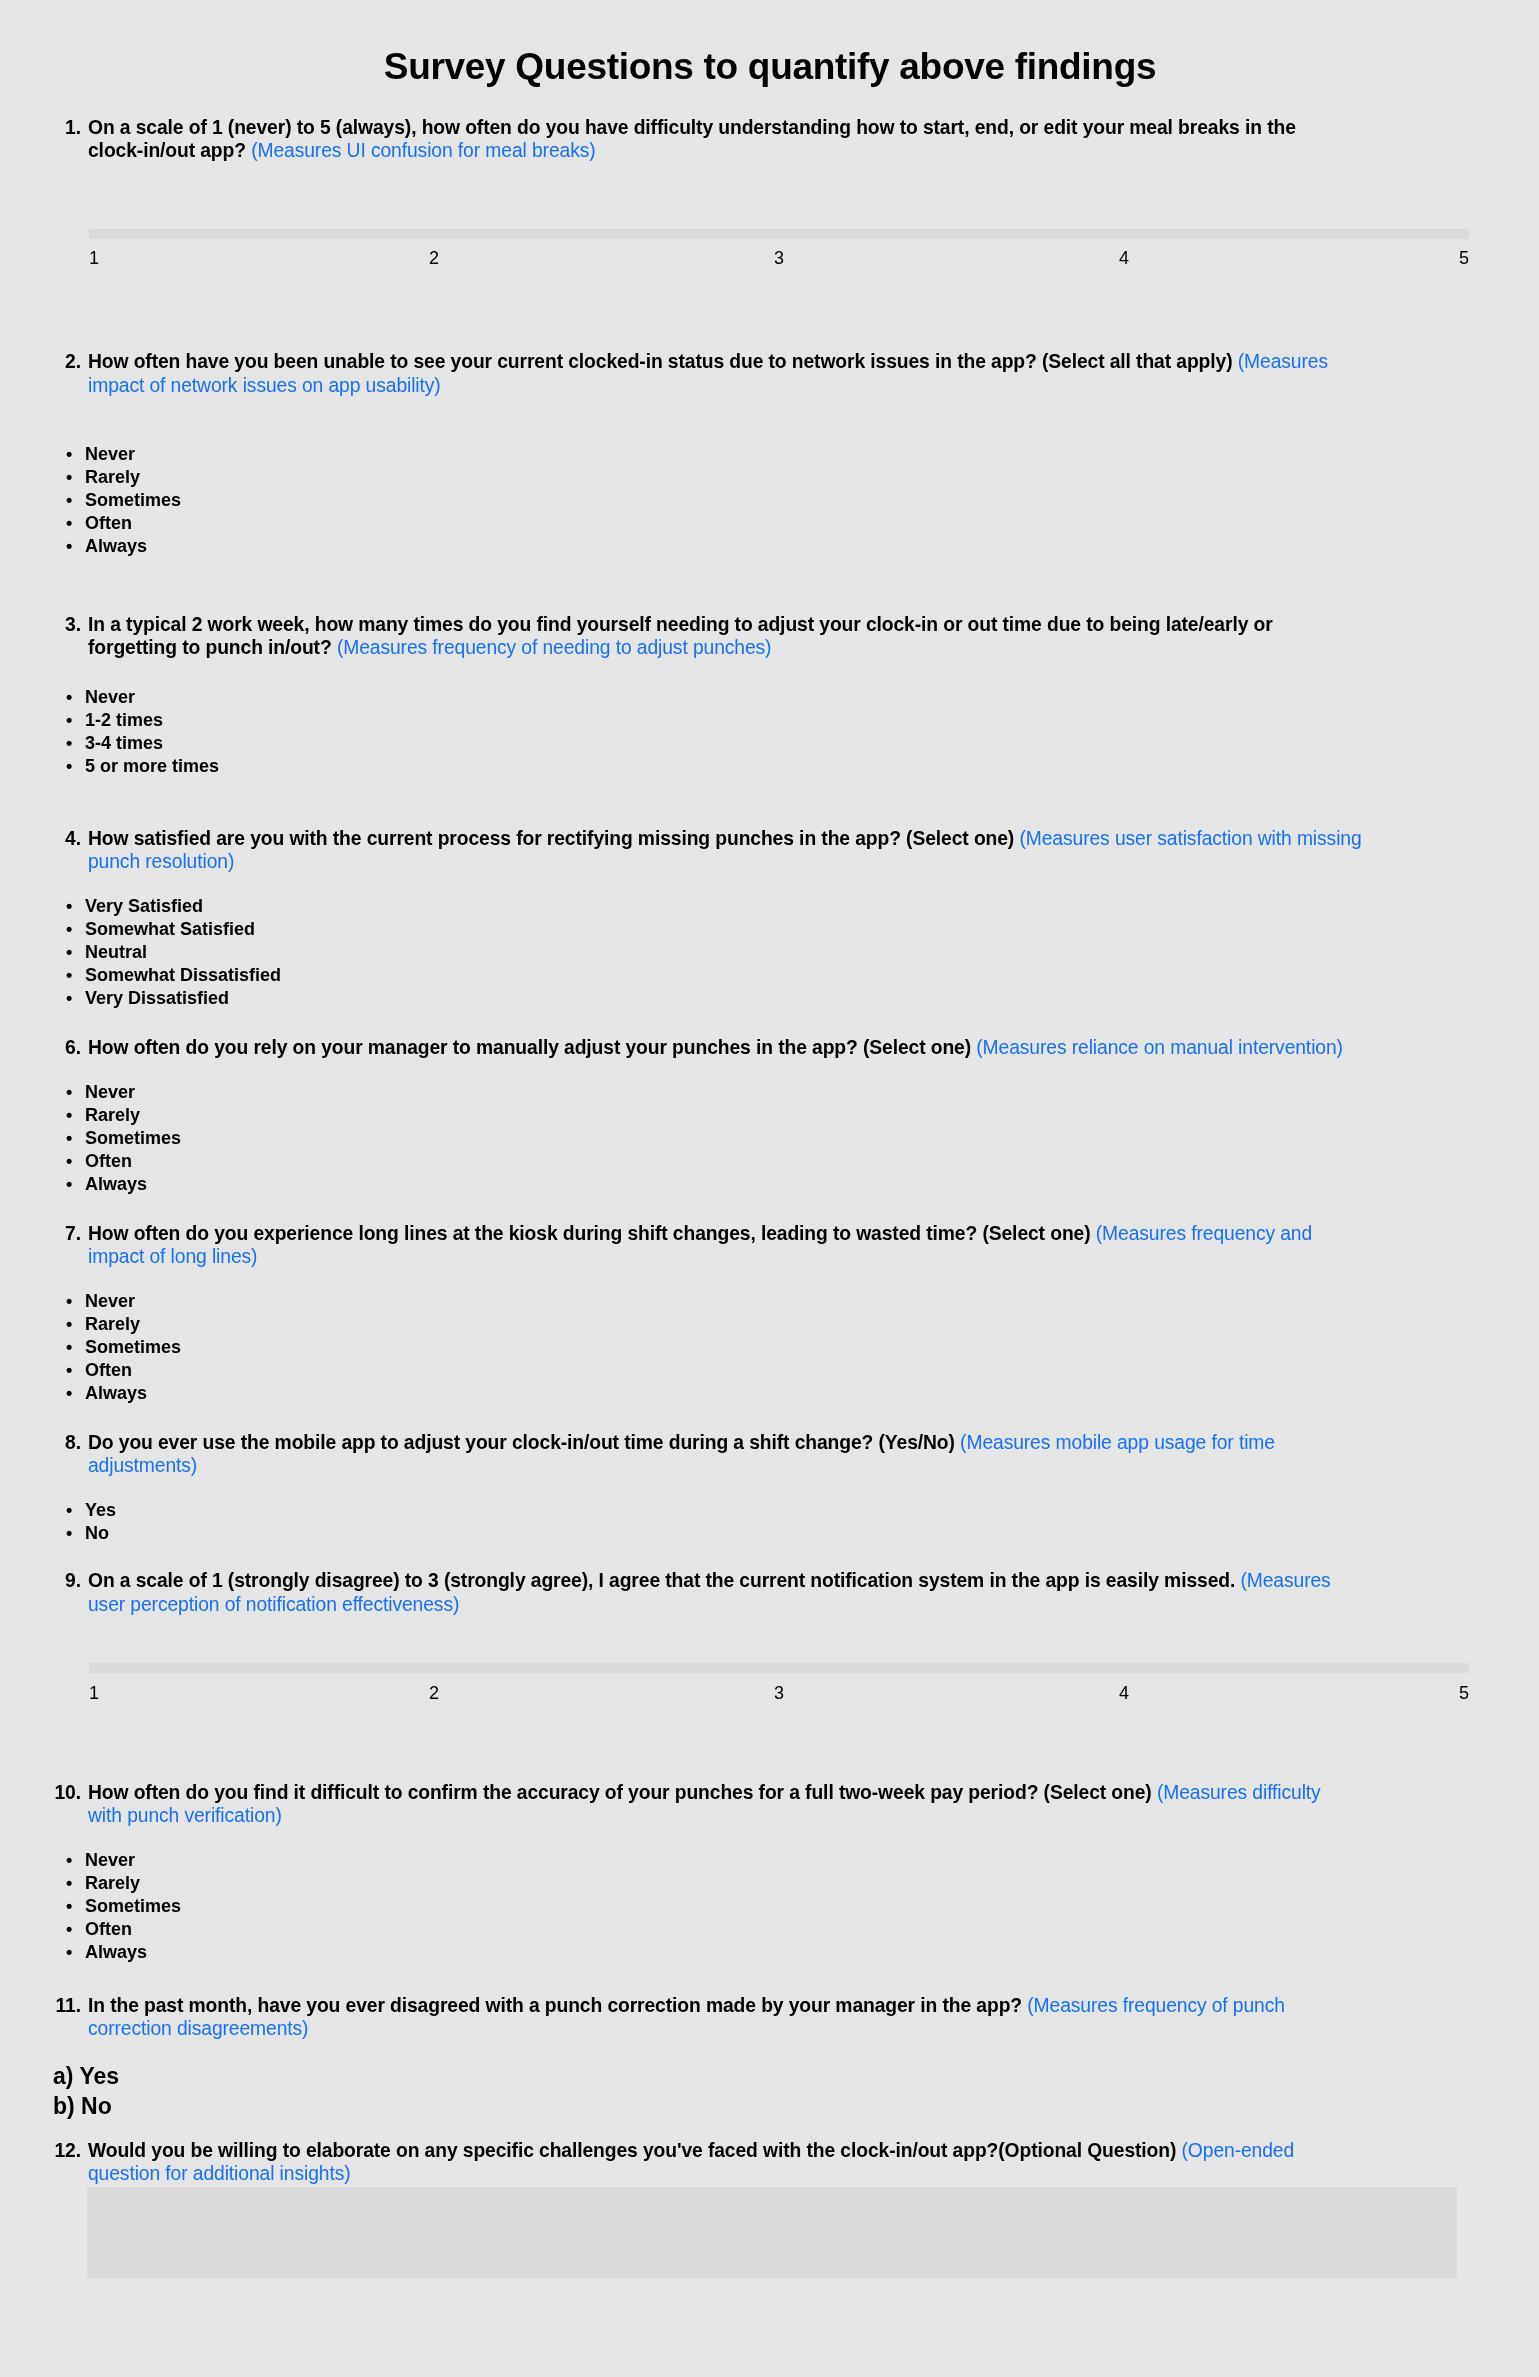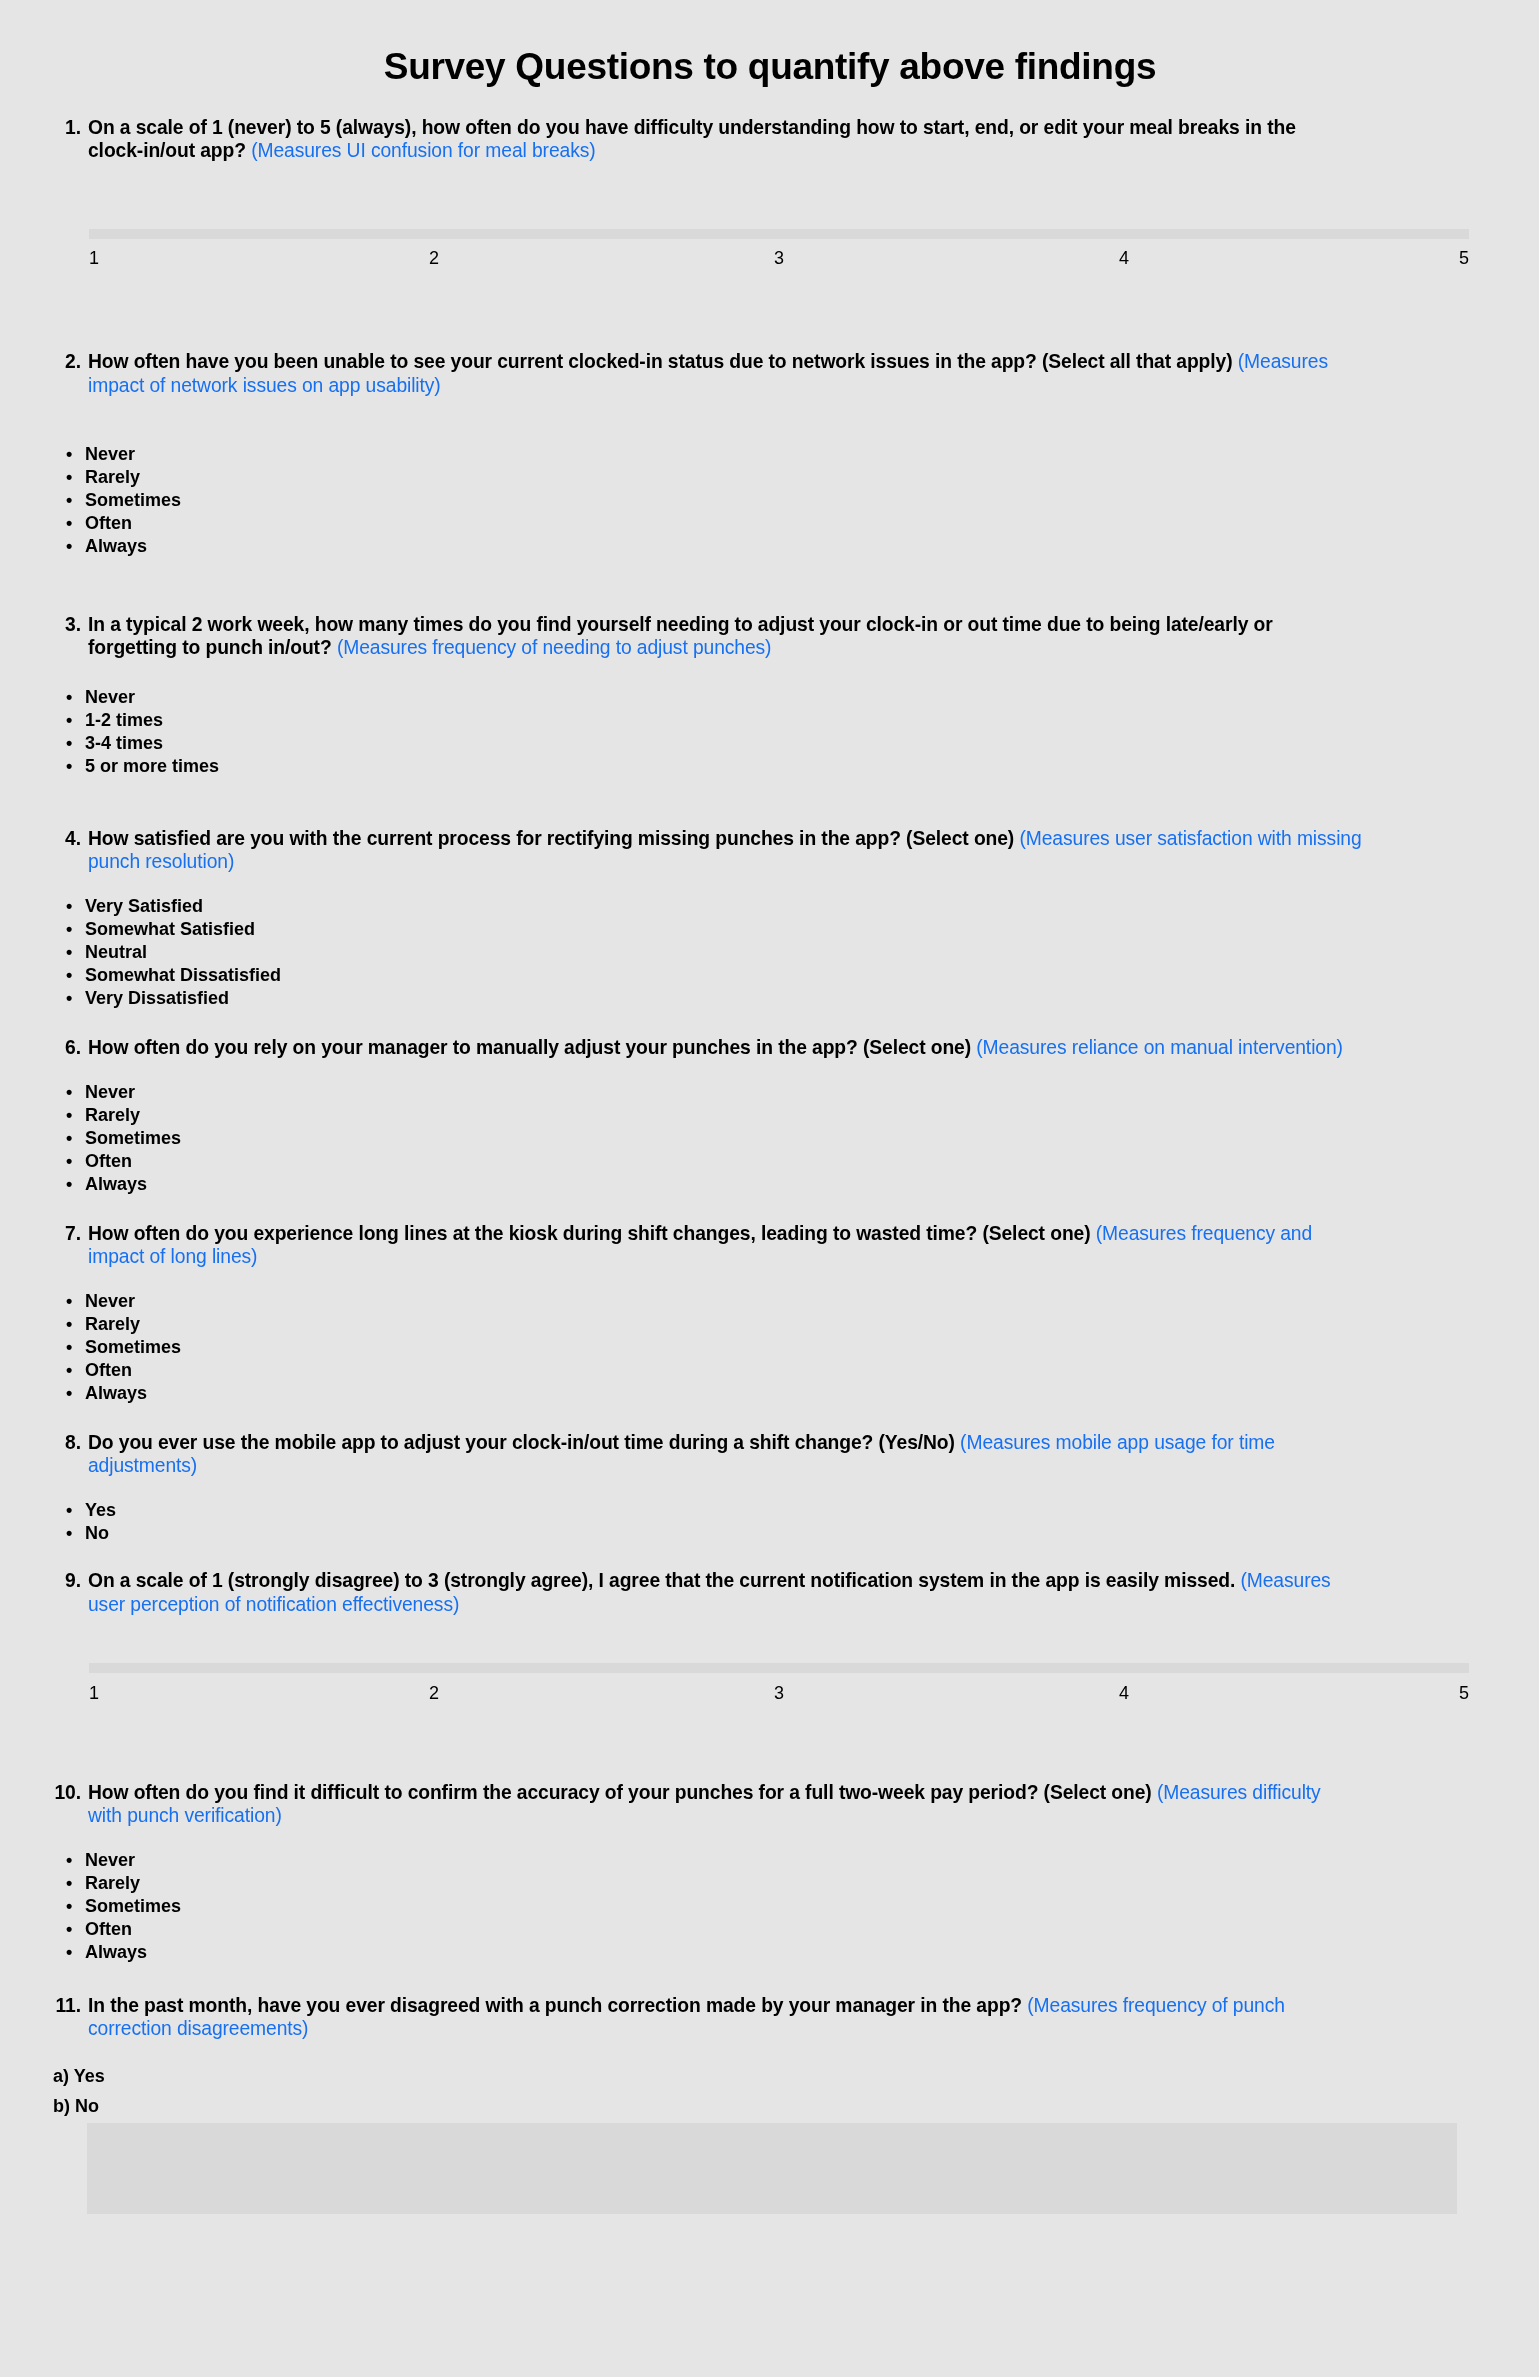--- a/index.html
+++ b/index.html
@@ -73,21 +73,21 @@
     font-weight: normal;
   }
   .scale-labels span { position: absolute; top: 0; }
   .scale-labels .p0 { left: 0; }
   .scale-labels .p25 { left: 25%; transform: translateX(-50%); }
   .scale-labels .p50 { left: 50%; transform: translateX(-50%); }
   .scale-labels .p75 { left: 75%; transform: translateX(-50%); }
   .scale-labels .p100 { right: 0; }
   .ab-opts {
     margin-left: 53px;
-    font-size: 18px;
+    font-size: 23px;
     line-height: 30px;
     font-weight: bold;
   }
   .open-response {
     margin-top: 1.2px;
     margin-left: 87px;
     width: 1370px;
     height: 91px;
     background: var(--control-gray, #d9d9d9);
   }
@@ -223,17 +223,22 @@
   <div class="q" style="margin-top:30px">
     <span class="qnum">11.</span>
     <div class="line"><span>In the past month, have you ever disagreed with a punch correction made by your manager in the app? </span><span class="blue">(Measures frequency of punch</span></div>
     <div class="line"><span class="blue">correction disagreements)</span></div>
   </div>
   <div class="ab-opts" style="margin-top:20.5px">
     <div>a) Yes</div>
     <div>b) No</div>
   </div>
 
+  <div class="q" style="margin-top:17.5px">
+    <span class="qnum">12.</span>
+    <div class="line"><span>Would you be willing to elaborate on any specific challenges you've faced with the clock-in/out app?(Optional Question) </span><span class="blue">(Open-ended</span></div>
+    <div class="line"><span class="blue">question for additional insights)</span></div>
+  </div>
 
   <div class="open-response"></div>
 
 </div>
 
 
 </body></html>

